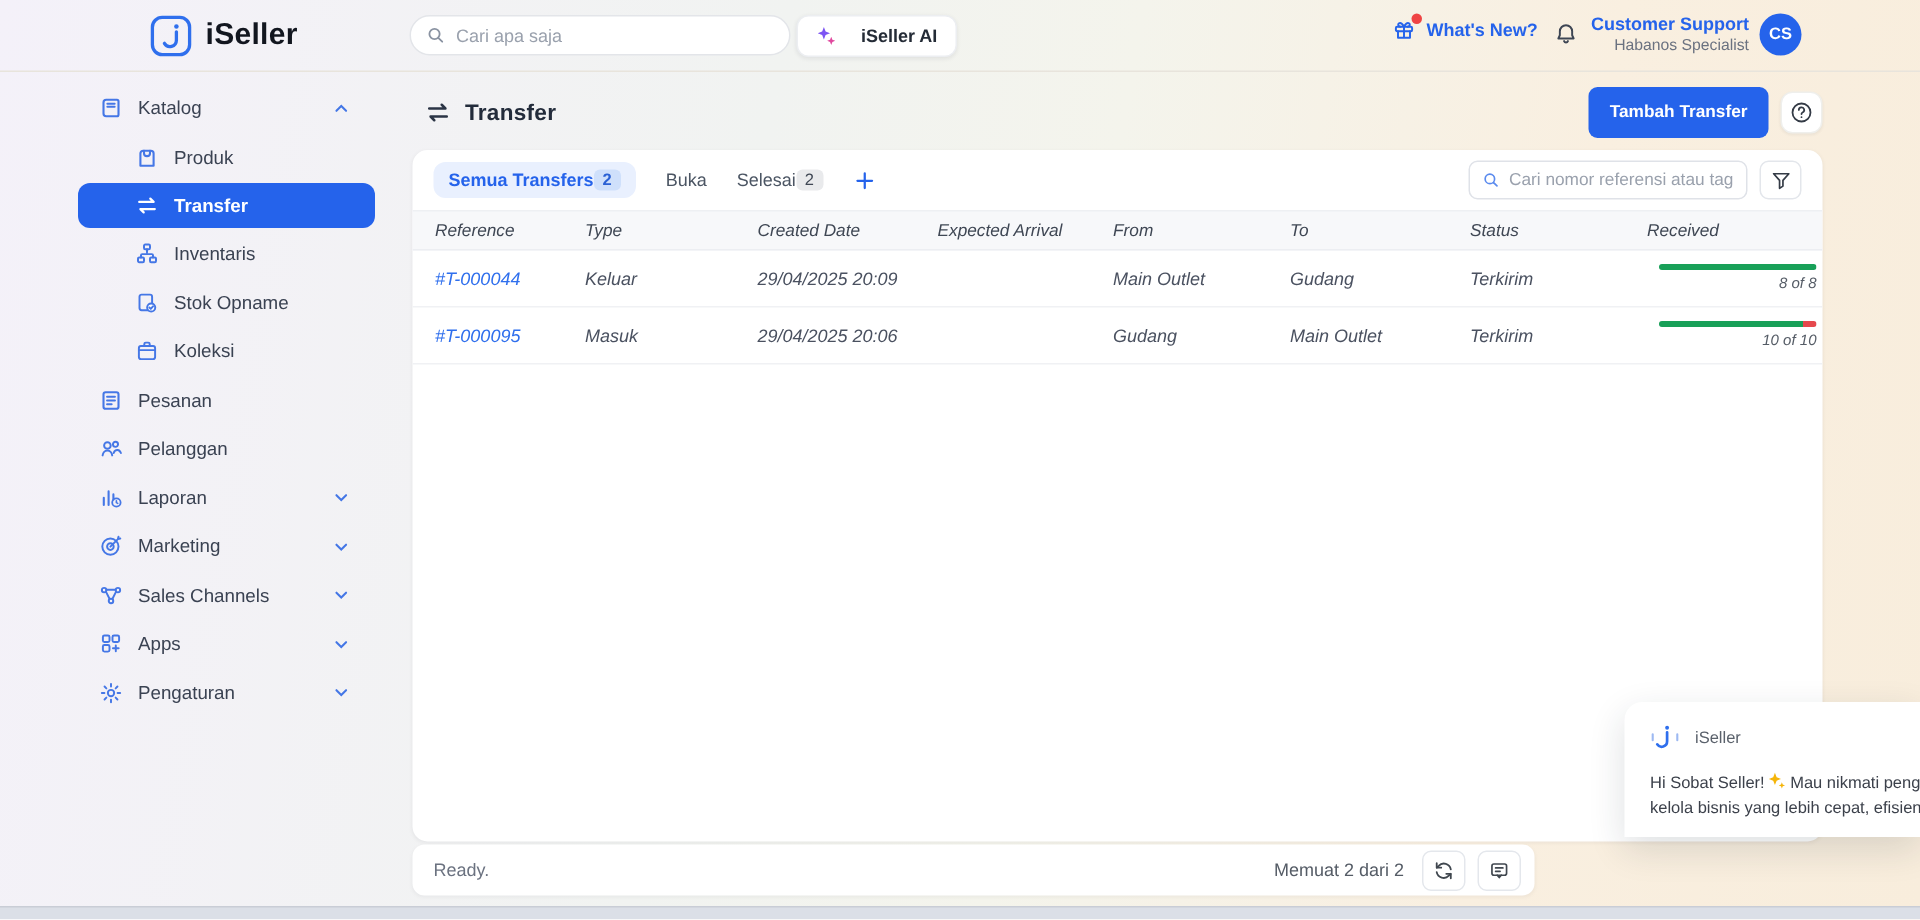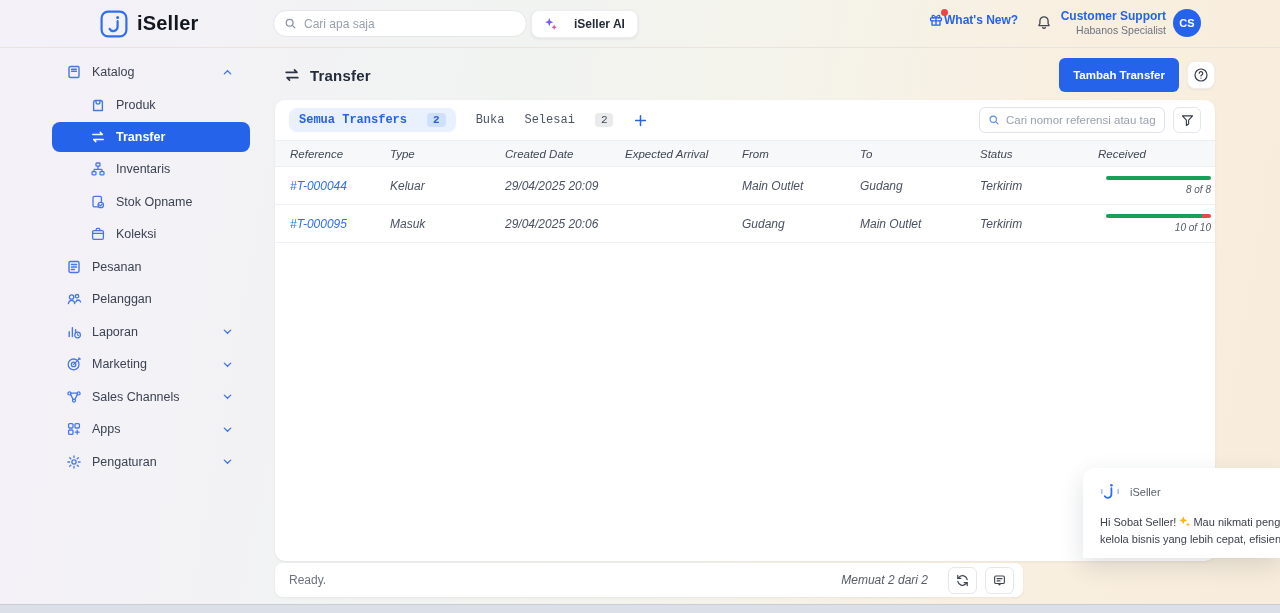--- a/index.html
+++ b/index.html
@@ -15,21 +15,21 @@
   svg { display:block; }
 
   
   .topbar { position:absolute; top:0; left:0; right:0; height:48px; border-bottom:1px solid #e8e4dc; z-index:5; }
   .brand { position:absolute; left:100px; top:0; height:47px; display:flex; align-items:center; gap:9px; }
   .brand-name { font-size:20px; font-weight:700; color:#12161f; letter-spacing:.2px; }
   .global-search { position:absolute; left:273px; top:10px; width:254px; height:27px; background:#fff; border:1px solid #e3e5e9; border-radius:14px; display:flex; align-items:center; padding:0 10px; gap:7px; }
   .global-search input { border:none; outline:none; flex:1; font-size:12px; font-family:inherit; color:#3a4252; background:transparent; }
   .global-search input::placeholder { color:#9aa1ad; }
   .ai-btn { position:absolute; left:531px; top:10px; height:28px; padding:0 12px; background:#fff; border:1px solid #eceef1; border-radius:8px; box-shadow:0 1px 3px rgba(20,30,50,.08); display:flex; align-items:center; gap:16px; font-size:12px; font-weight:700; color:#242b36; cursor:pointer; }
-  .whats-new { position:absolute; left:928px; top:12px; display:flex; align-items:center; cursor:pointer; }
+  .whats-new { position:absolute; left:928px; top:12px; display:flex; align-items:center; gap:7px; cursor:pointer; }
   .whats-new .label { font-size:12px; font-weight:700; color:#2563eb; }
   .gift-wrap { position:relative; }
   .notif-dot { position:absolute; top:-3px; right:-4px; width:7px; height:7px; border-radius:50%; background:#ef4444; }
   .bell-btn { position:absolute; left:1036px; top:14px; cursor:pointer; }
   .user { position:absolute; right:79px; top:9px; display:flex; align-items:center; gap:7px; cursor:pointer; }
   .user-text { text-align:right; line-height:1.25; }
   .user-name { font-size:12px; font-weight:700; color:#2563eb; }
   .user-role { font-size:10.5px; color:#6b7280; }
   .avatar { width:28px; height:28px; border-radius:50%; background:#2563eb; color:#fff; font-size:11px; font-weight:700; display:flex; align-items:center; justify-content:center; }
 
@@ -46,21 +46,21 @@
   
   .page-head { position:absolute; left:275px; top:60px; width:940px; height:30px; display:flex; align-items:center; }
   .page-title-group { display:flex; align-items:center; gap:9px; padding-left:8px; color:#232c3b; }
   .page-title { font-size:15px; font-weight:700; letter-spacing:.2px; }
   .head-actions { margin-left:auto; display:flex; align-items:center; gap:8px; }
   .btn-primary { height:34px; padding:0 14px; background:#2563eb; border:none; border-radius:6px; color:#fff; font-size:11.5px; font-weight:700; font-family:inherit; cursor:pointer; }
   .btn-help { width:28px; height:28px; background:#fff; border:1px solid #efefec; border-radius:8px; box-shadow:0 1px 2px rgba(20,30,50,.06); display:flex; align-items:center; justify-content:center; color:#343b46; cursor:pointer; }
 
   .card { position:absolute; left:275px; top:100px; width:940px; height:461px; background:#fff; border-radius:10px; box-shadow:0 1px 3px rgba(16,24,40,.06); overflow:hidden; }
   .tabs-row { height:40px; display:flex; align-items:center; padding:0 14px; gap:20px; }
-  .tab { display:flex; align-items:center; gap:20px; font-size:12px; color:#4b5563; cursor:pointer;font-family:Liberation Mono, monospace; }
+  .tab { display:flex; align-items:center; gap:0; font-size:12px; color:#4b5563; cursor:pointer; }
   .tab.active { background:#e9f0fe; border-radius:8px; padding:5px 10px; }
   .tab.active .tab-label { color:#2563eb; font-weight:700; }
   .badge { font-size:11px; border-radius:4px; padding:1px 6px; }
   .badge.blue { background:#cfe0fb; color:#2b61d4; font-weight:600; }
   .badge.gray { background:#e9eaec; color:#3f4754; }
   .plus-btn { color:#2563eb; cursor:pointer; }
   .tabs-right { margin-left:auto; display:flex; align-items:center; gap:8px; }
   .table-search { width:186px; height:26px; background:#fff; border:1px solid #dfe2e8; border-radius:6px; display:flex; align-items:center; padding:0 8px; gap:6px; }
   .table-search input { border:none; outline:none; flex:1; font-size:11.5px; font-family:inherit; color:#3a4252; background:transparent; min-width:0; }
   .table-search input::placeholder { color:#9aa1ad; }
@@ -72,21 +72,21 @@
   .ref-link { color:#2f6fed; cursor:pointer; }
   .cell-received { display:flex; flex-direction:column; align-items:flex-end; padding-right:4px; }
   .pbar { width:105px; height:4px; border-radius:2px; overflow:hidden; display:flex; background:#e8eaee; }
   .pbar .seg-green { height:100%; background:#18a058; }
   .pbar .seg-red { height:100%; background:#e5484d; }
   .pbar-label { font-size:10px; color:#555c66; margin-top:4px; }
 
   .footer-bar { position:absolute; left:275px; top:563px; width:748px; height:34px; background:#fff; border-radius:8px; box-shadow:0 1px 3px rgba(16,24,40,.05); display:flex; align-items:center; padding:0 9px 0 14px; z-index:2; }
   .footer-status { font-size:12px; color:#6b7280; }
   .footer-right { margin-left:auto; display:flex; align-items:center; gap:8px; }
-  .footer-load { font-size:12px; color:#555c66; margin-right:12px;font-style:italic; }
+  .footer-load { font-size:12px; color:#555c66; margin-right:4px; }
   .icon-btn { width:29px; height:27px; border:1px solid #e4e7ec; border-radius:6px; background:#fff; display:flex; align-items:center; justify-content:center; color:#40474f; cursor:pointer; }
 
   
   .chat-widget { position:absolute; left:1083px; right:0; top:468px; height:90px; background:#fff; border-radius:12px 0 0 0; box-shadow:0 8px 24px rgba(30,40,60,.14); z-index:6; padding:13px 0 0 17px; overflow:hidden; }
   .chat-head { display:flex; align-items:center; gap:10px; }
   .chat-brand { font-size:11px; color:#5a616b; }
   .chat-msg { margin-top:11px; font-size:11px; line-height:17px; color:#3c414b; white-space:nowrap; }
   .chat-msg .inline-ic { display:inline-block; vertical-align:-2px; margin:0 2px; }
 
   .bottom-strip { position:absolute; left:0; right:0; bottom:0; height:9px; background:#dbdfe7; border-top:1px solid #c9cdd6; z-index:7; }

